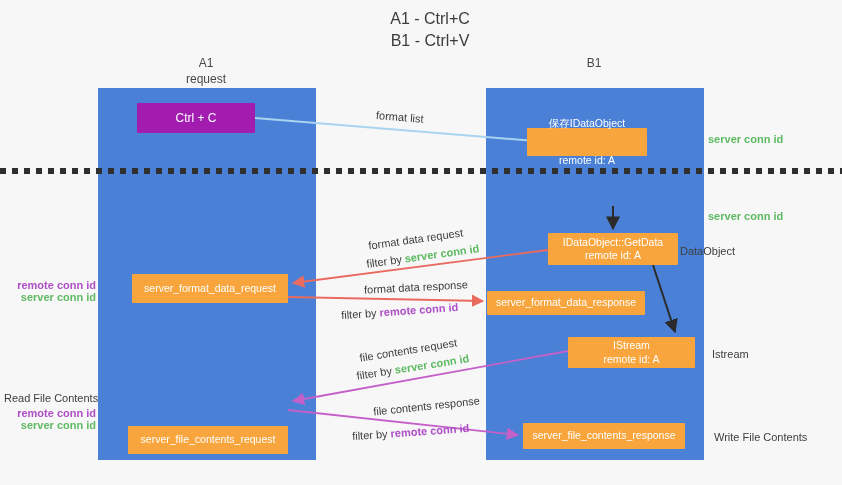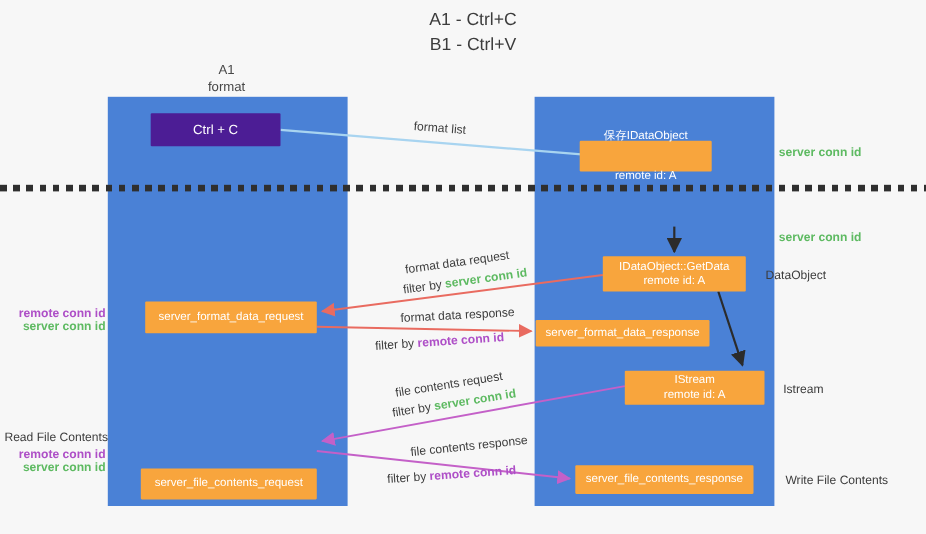--- a/index.html
+++ b/index.html
@@ -26,21 +26,21 @@
   .divider{
     position:absolute;left:0;top:168px;width:842px;height:6px;z-index:4;
     background:repeating-linear-gradient(90deg,#2f2f2f 0 6px,transparent 6px 12px);
   }
   svg.arrows{position:absolute;left:0;top:0;z-index:2;}
   .node{
     position:absolute;z-index:3;color:#fff;text-align:center;
     display:flex;flex-direction:column;justify-content:center;
     border-radius:1px;
   }
-  .node.green{background:#4c1d95;font-size:12px;}
+  .node.green{background:#a21caf;font-size:12px;}
   .node.orange{background:#f8a53d;font-size:10.5px;line-height:1.25;}
   .lbl{
     position:absolute;z-index:5;font-size:11px;color:#3d3d3d;white-space:nowrap;
   }
   .lbl b.g{color:#5eba62;}
   .lbl b.p{color:#ae4fc7;}
   .side{
     position:absolute;z-index:5;font-size:11px;white-space:nowrap;color:#3d3d3d;
   }
   .side.bold-g{color:#5eba62;font-weight:bold;}
@@ -52,23 +52,24 @@
 
 <div class="stage">
 
   <div class="title">
     <div>A1 - Ctrl+C</div>
     <div>B1 - Ctrl+V</div>
   </div>
 
   <div class="lane-header a1">
     <div>A1</div>
-    <div>format</div>
+    <div>request</div>
   </div>
   <div class="lane-header b1">
+    <div>B1</div>
   </div>
 
   <div class="lane a1"></div>
   <div class="lane b1"></div>
 
   <div class="divider"></div>
 
   <svg class="arrows" width="842" height="485">
     <defs>
       <marker id="m-blue" viewBox="0 0 10 10" refX="9" refY="5" markerWidth="7" markerHeight="7" orient="auto">
@@ -138,21 +139,21 @@
   <div class="lbl" style="left:341px;top:305px;transform:rotate(-4deg);"><span>filter by </span><b class="p">remote conn id</b></div>
 
   <div class="lbl" style="left:359px;top:344px;transform:rotate(-9deg);">file contents request</div>
   <div class="lbl" style="left:356px;top:361px;transform:rotate(-9deg);"><span>filter by </span><b class="g">server conn id</b></div>
 
   <div class="lbl" style="left:373px;top:400px;transform:rotate(-6deg);">file contents response</div>
   <div class="lbl" style="left:352px;top:426px;transform:rotate(-4deg);"><span>filter by </span><b class="p">remote conn id</b></div>
 
   <div class="side bold-g" style="left:708px;top:133px;">server conn id</div>
   <div class="side bold-g" style="left:708px;top:210px;">server conn id</div>
-  <div class="side" style="left:696px;top:245px;">DataObject</div>
+  <div class="side" style="left:680px;top:245px;">DataObject</div>
   <div class="side" style="left:712px;top:348px;">Istream</div>
   <div class="side" style="left:714px;top:431px;">Write File Contents</div>
 
   <div class="side side-left bold-p" style="top:279px;">remote conn id</div>
   <div class="side side-left bold-g" style="top:291px;">server conn id</div>
   <div class="side side-left" style="top:392px;">Read File Contents</div>
   <div class="side side-left bold-p" style="top:407px;">remote conn id</div>
   <div class="side side-left bold-g" style="top:419px;">server conn id</div>
 
 </div>

